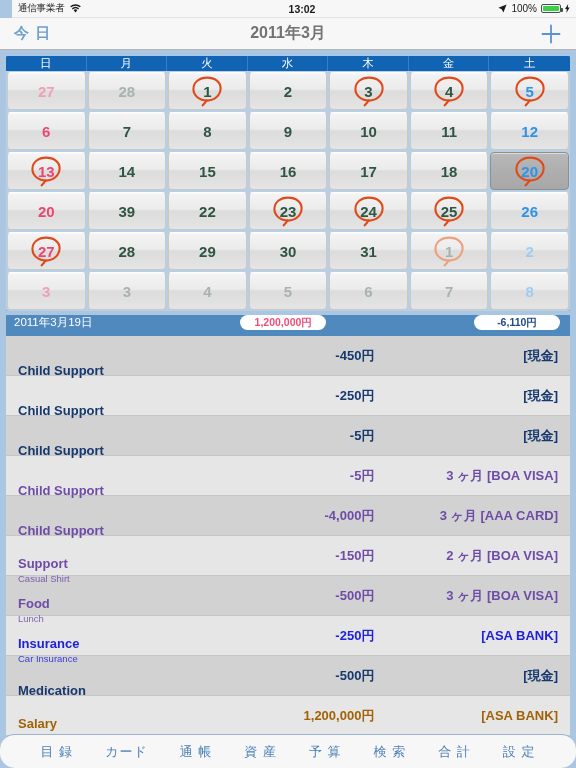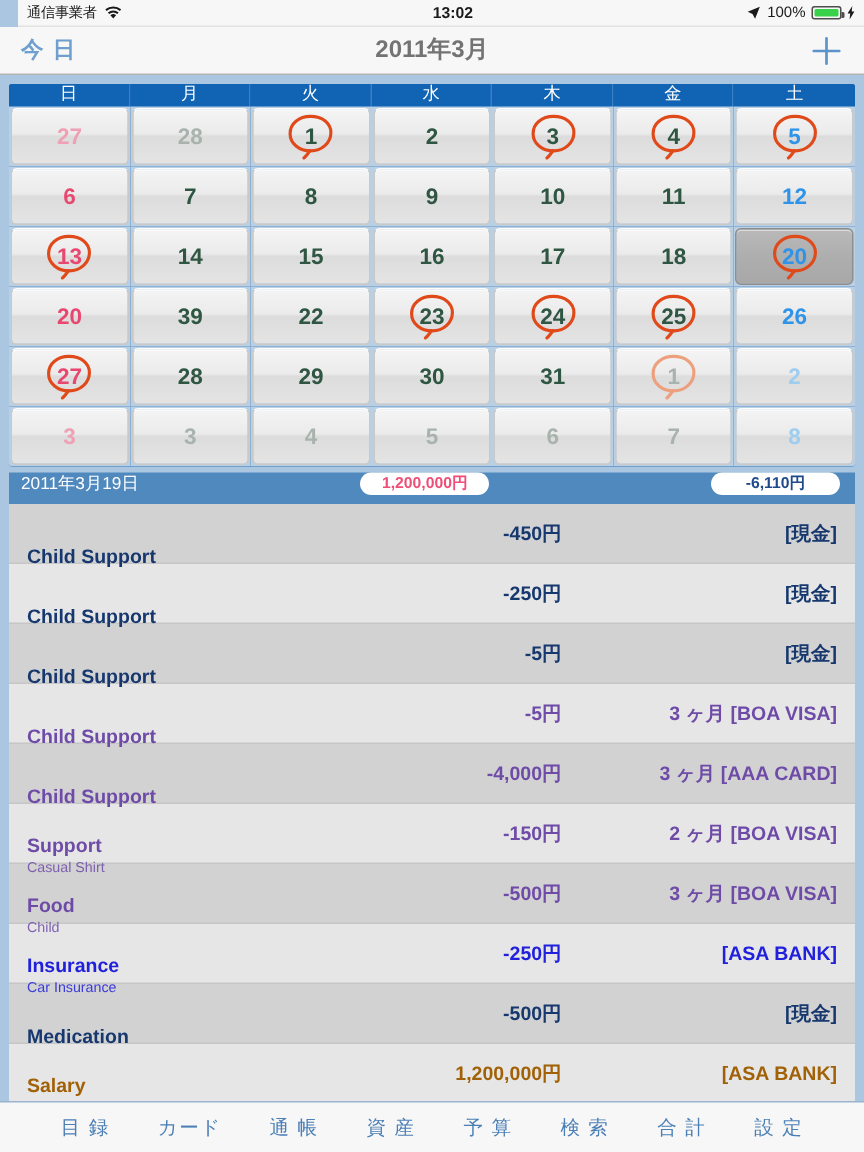--- a/index.html
+++ b/index.html
@@ -96,21 +96,21 @@
   .t-cash{color:#16386e;}
   .t-card{color:#6f4ba8;}
   .t-bank{color:#2020dd;}
   .t-inc{color:#a16207;}
   .t-cash .r-memo,.t-card .r-memo,.t-bank .r-memo,.t-inc .r-memo{opacity:.85;font-weight:normal;}
 
   
   .tabbar{
     position:absolute;left:0;bottom:0;width:576px;height:34px;background:#f7f7f7;
     border-top:1px solid #9ab4cf;display:flex;align-items:center;
-    justify-content:center;gap:32px;
+    justify-content:center;gap:32px;border-radius:15px;
   }
   .tab{font-size:13px;color:#4b7fb5;letter-spacing:1px;cursor:pointer;}
 </style>
 </head>
 <body>
 
 <div class="statusbar">
   <div class="sb-left">
     <span class="sb-carrier">通信事業者</span>
     <span class="wifi">
@@ -502,21 +502,21 @@
       <div class="r-left">
         <span class="r-cat">Support</span>
         <span class="r-memo">Casual Shirt</span>
       </div>
       <div class="r-amt">-150円</div>
       <div class="r-pay">2 ヶ月 [BOA VISA]</div>
     </div>
     <div class="row plain t-card">
       <div class="r-left">
         <span class="r-cat">Food</span>
-        <span class="r-memo">Child</span>
+        <span class="r-memo">Lunch</span>
       </div>
       <div class="r-amt">-500円</div>
       <div class="r-pay">3 ヶ月 [BOA VISA]</div>
     </div>
     <div class="row alt t-bank">
       <div class="r-left">
         <span class="r-cat">Insurance</span>
         <span class="r-memo">Car Insurance</span>
       </div>
       <div class="r-amt">-250円</div>

